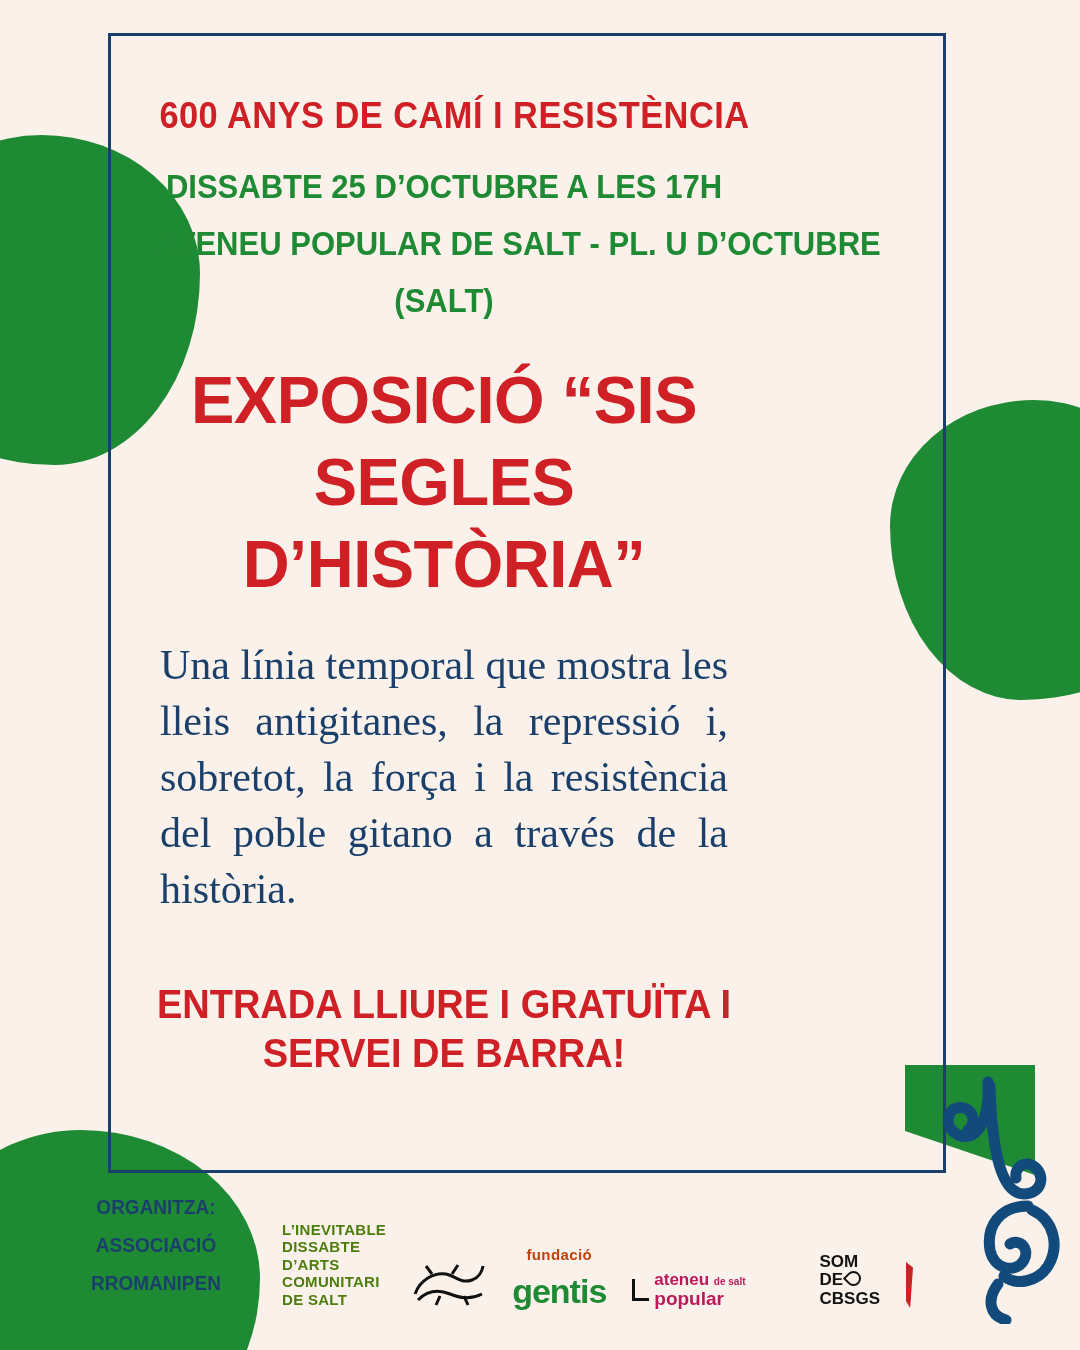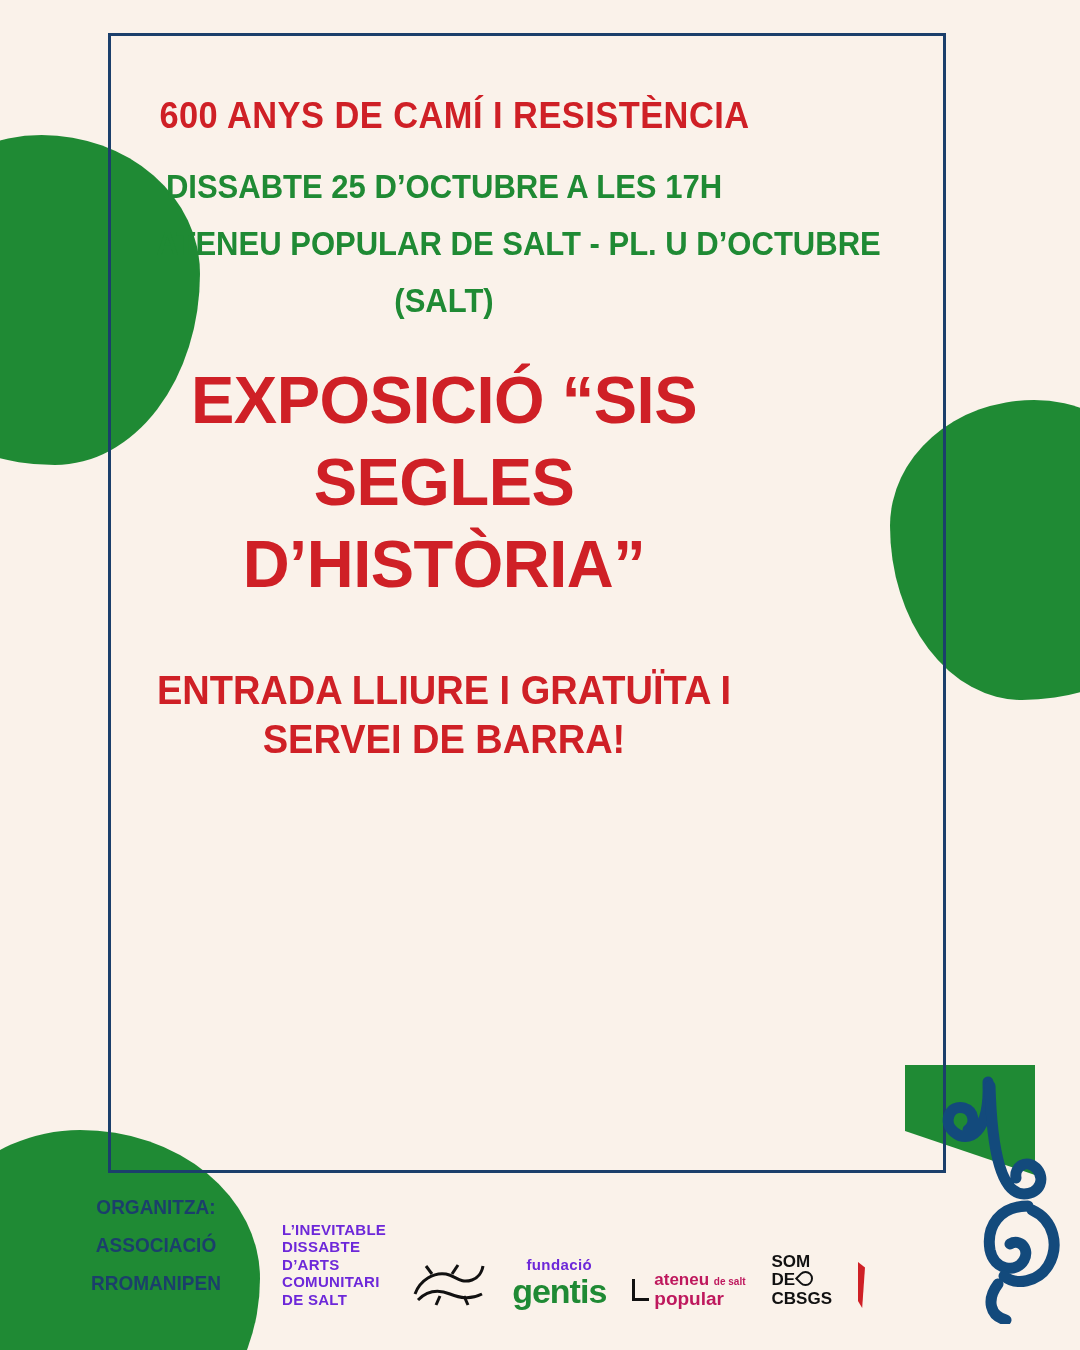--- a/index.html
+++ b/index.html
@@ -161,46 +161,46 @@
     position: absolute;
     left: 282px;
     bottom: 42px;
     display: flex;
     align-items: flex-end;
     gap: 26px;
   }
 
   
   .logo-inevitable {
-    color: #6d28d9;
+    color: #4d7c0f;
     font-weight: bold;
     font-size: 15px;
     line-height: 1.16;
     text-align: left;
     letter-spacing: 0.3px;
   }
   
   .logo-scribble svg { display: block; }
   
   .logo-gentis {
     text-align: center;
     line-height: 1;
   }
   .logo-gentis .fund {
-    color: #6d28d9;
+    color: #c2410c;
     font-size: 15px;
     font-weight: bold;
     letter-spacing: 0.4px;
   }
   .logo-gentis .name {
     color: #1f8a34;
     font-size: 34px;
     font-weight: bold;
     letter-spacing: -1px;
-    margin-top: 2px;
+    margin-top: 12px;
   }
   
   .logo-ateneu {
     display: flex;
     align-items: center;
     gap: 5px;
     color: #be185d;
   }
   .logo-ateneu .mark {
     width: 17px;
@@ -218,20 +218,21 @@
   .logo-ateneu .l1 small { font-size: 10px; font-weight: bold; }
   .logo-ateneu .l2 { font-size: 19px; font-weight: bold; }
   
   .logo-som {
     color: #111;
     font-weight: bold;
     font-size: 17px;
     line-height: 1.08;
     text-align: left;
     position: relative;
+    margin-left: 48px;
   }
   .logo-som .drop {
     display: inline-block;
     width: 11px;
     height: 11px;
     border: 2px solid #111;
     border-radius: 0 50% 50% 50%;
     transform: rotate(-45deg);
     margin-left: 3px;
     vertical-align: -1px;
@@ -298,20 +299,21 @@
       <div>DISSABTE 25 D’OCTUBRE A LES 17H</div>
       <div>ATENEU POPULAR DE SALT - PL. U D’OCTUBRE</div>
       <div>(SALT)</div>
     </div>
 
     <div class="title">
       <div>EXPOSICIÓ “SIS</div>
       <div>SEGLES D’HISTÒRIA”</div>
     </div>
 
+    <div class="body-text">Una línia temporal que mostra les lleis antigitanes, la repressió i, sobretot, la força i la resistència del poble gitano a través de la història.</div>
 
     <div class="cta">
       <div>ENTRADA LLIURE I GRATUÏTA I</div>
       <div>SERVEI DE BARRA!</div>
     </div>
 
   </div>
 
   <div class="footer">
 

